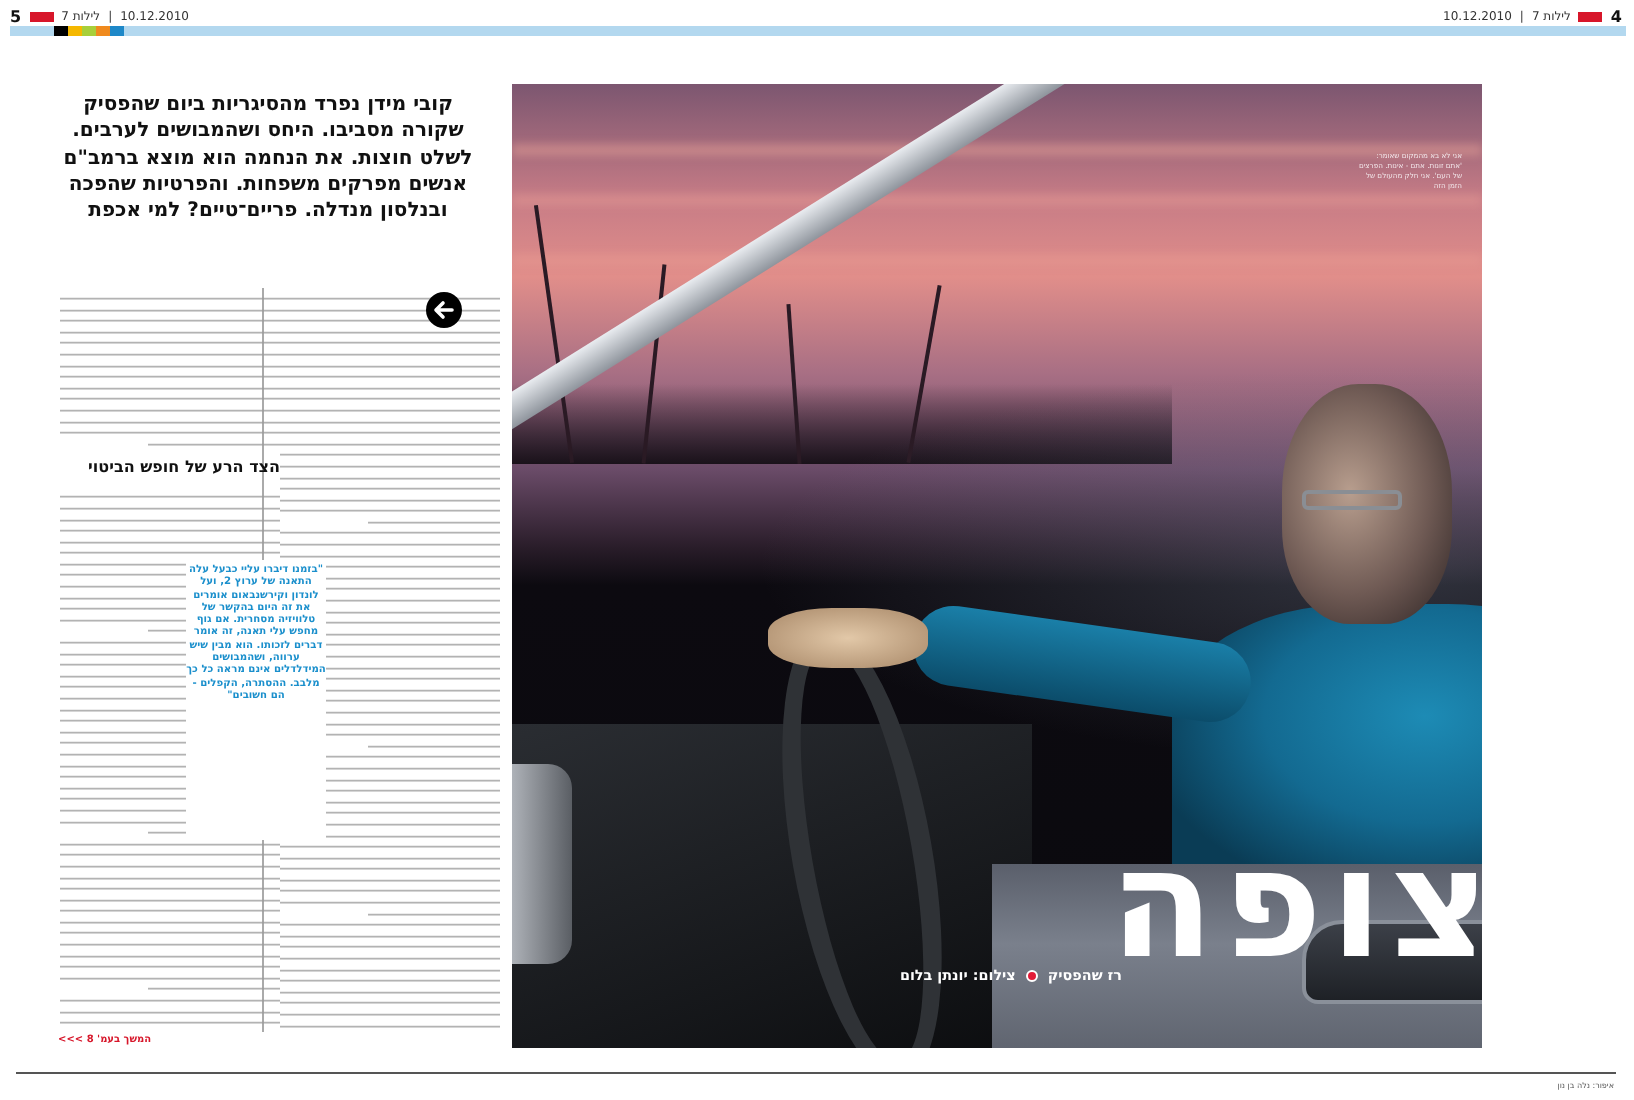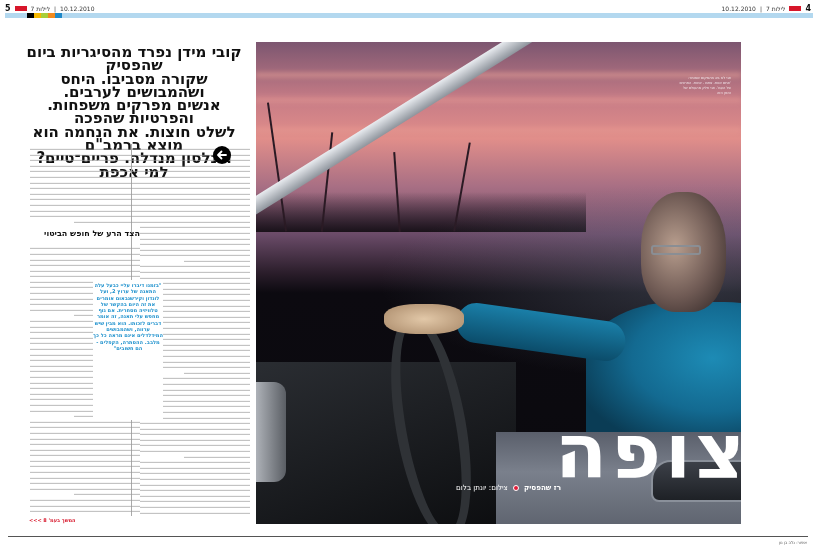--- a/index.html
+++ b/index.html
@@ -9,21 +9,21 @@
     .folio { position: absolute; top: 4px; font-size: 6px; color: #333; display: flex; align-items: center; gap: 4px; white-space: nowrap; }
     .folio .pnum { font-weight: bold; font-size: 8px; color: #111; }
     .folio .redblock { display: inline-block; width: 12px; height: 5px; background: #d7162a; }
     .folio-left { left: 5px; }
     .folio-right { right: 6px; }
 
     .topbar { position: absolute; top: 13px; left: 5px; width: 808px; height: 5px; background: #b3d8ef; }
     .colorstrip { position: absolute; top: 13px; left: 27px; height: 5px; display: flex; }
     .colorstrip span { display: block; height: 5px; width: 7px; }
 
-    .deck { position: absolute; left: 24px; top: 46px; width: 220px; direction: rtl; text-align: center; font-family: "DejaVu Sans", sans-serif; font-weight: bold; font-size: 15px; line-height: 13.3px; color: #111; }
+    .deck { position: absolute; left: 24px; top: 46px; width: 220px; direction: rtl; text-align: center; font-family: "DejaVu Sans", sans-serif; font-weight: bold; font-size: 10px; line-height: 13.3px; color: #111; }
 
     .columns { position: absolute; top: 144px; left: 14px; width: 236px; height: 370px; direction: rtl; }
     .col { position: absolute; top: 0; width: 110px; height: 370px; font-size: 3.6px; line-height: 5.6px; color: #333; text-align: justify; overflow: hidden; }
     .col-right { right: 0; }
     .col-left { left: 16px; }
     .col-divider { position: absolute; left: 117px; top: 0; width: 1px; height: 372px; background: #aaa; }
     .textline { display: block; height: 5.6px; border-bottom: 2px solid #9a9a9a; margin-bottom: 0; opacity: .75; transform: scaleY(.45); transform-origin: bottom; }
     .subhead { font-size: 8px; font-weight: bold; line-height: 12px; color: #111; margin: 6px 0 3px; text-align: right; }
 
     .arrow-btn { position: absolute; left: 213px; top: 146px; width: 18px; height: 18px; background: #000; border-radius: 50%; display: flex; align-items: center; justify-content: center; }
@@ -52,21 +52,21 @@
     .mirror { position: absolute; left: 0; top: 340px; width: 30px; height: 100px; background: linear-gradient(90deg,#aeb2b8,#5a5e64); border-radius: 0 12px 12px 0; }
     .door { position: absolute; left: 240px; top: 390px; width: 320px; height: 100px; background: linear-gradient(180deg,#5a5f6b,#7a808c 40%,#5c616c); }
     .handle { position: absolute; left: 395px; top: 418px; width: 150px; height: 42px; border-radius: 20px 20px 8px 8px; background: linear-gradient(180deg,#3c4048,#1e2126); border: 2px solid #8a909a; }
 
     .photo-caption { position: absolute; right: 10px; top: 34px; width: 52px; direction: rtl; text-align: right; font-size: 3.6px; line-height: 5px; color: #f2e6ea; }
 
     .headline { position: absolute; left: 94px; top: 375px; width: 455px; direction: rtl; text-align: right; font-family: "DejaVu Sans", sans-serif; font-weight: bold; font-size: 76px; line-height: 70px; color: #fff; letter-spacing: 4px; }
 
     .byline { position: absolute; right: 256px; top: 483px; direction: rtl; display: flex; align-items: center; gap: 5px; font-size: 7.2px; font-weight: bold; color: #fff; white-space: nowrap; }
     .byline .dot { width: 6px; height: 6px; border-radius: 50%; background: #e21b38; border: 1px solid #fff; }
-    .byline .photo-credit { font-weight: normal; }
+    .byline .photo-credit { font-weight: bold; }
 
     .photo-credit-footer { position: absolute; right: 10px; top: 540px; font-size: 4px; color: #555; direction: rtl; }
   </style>
 </head>
 <body>
 
 <div class="folio folio-left">
   <span class="pnum">5</span>
   <span class="redblock"></span>
   <span>7 לילות</span>
@@ -86,22 +86,22 @@
   <span style="background:#000000;width:7px"></span>
   <span style="background:#f5b800;width:7px"></span>
   <span style="background:#a8cf3a;width:7px"></span>
   <span style="background:#f08a1e;width:7px"></span>
   <span style="background:#1e88c8;width:7px"></span>
 </div>
 
 <div class="deck">
   <div>קובי מידן נפרד מהסיגריות ביום שהפסיק</div>
   <div>שקורה מסביבו. היחס ושהמבושים לערבים.</div>
+  <div>לשלט חוצות. את הנחמה הוא מוצא ברמב"ם</div>
   <div>אנשים מפרקים משפחות. והפרטיות שהפכה</div>
-  <div>לשלט חוצות. את הנחמה הוא מוצא ברמב"ם</div>
   <div>ובנלסון מנדלה. פריים־טיים? למי אכפת</div>
 </div>
 
 <div class="columns">
   <div class="col col-right" id="colR">
       <span class="textline"></span>
       <span class="textline"></span>
       <span class="textline"></span>
       <span class="textline"></span>
       <span class="textline"></span>

